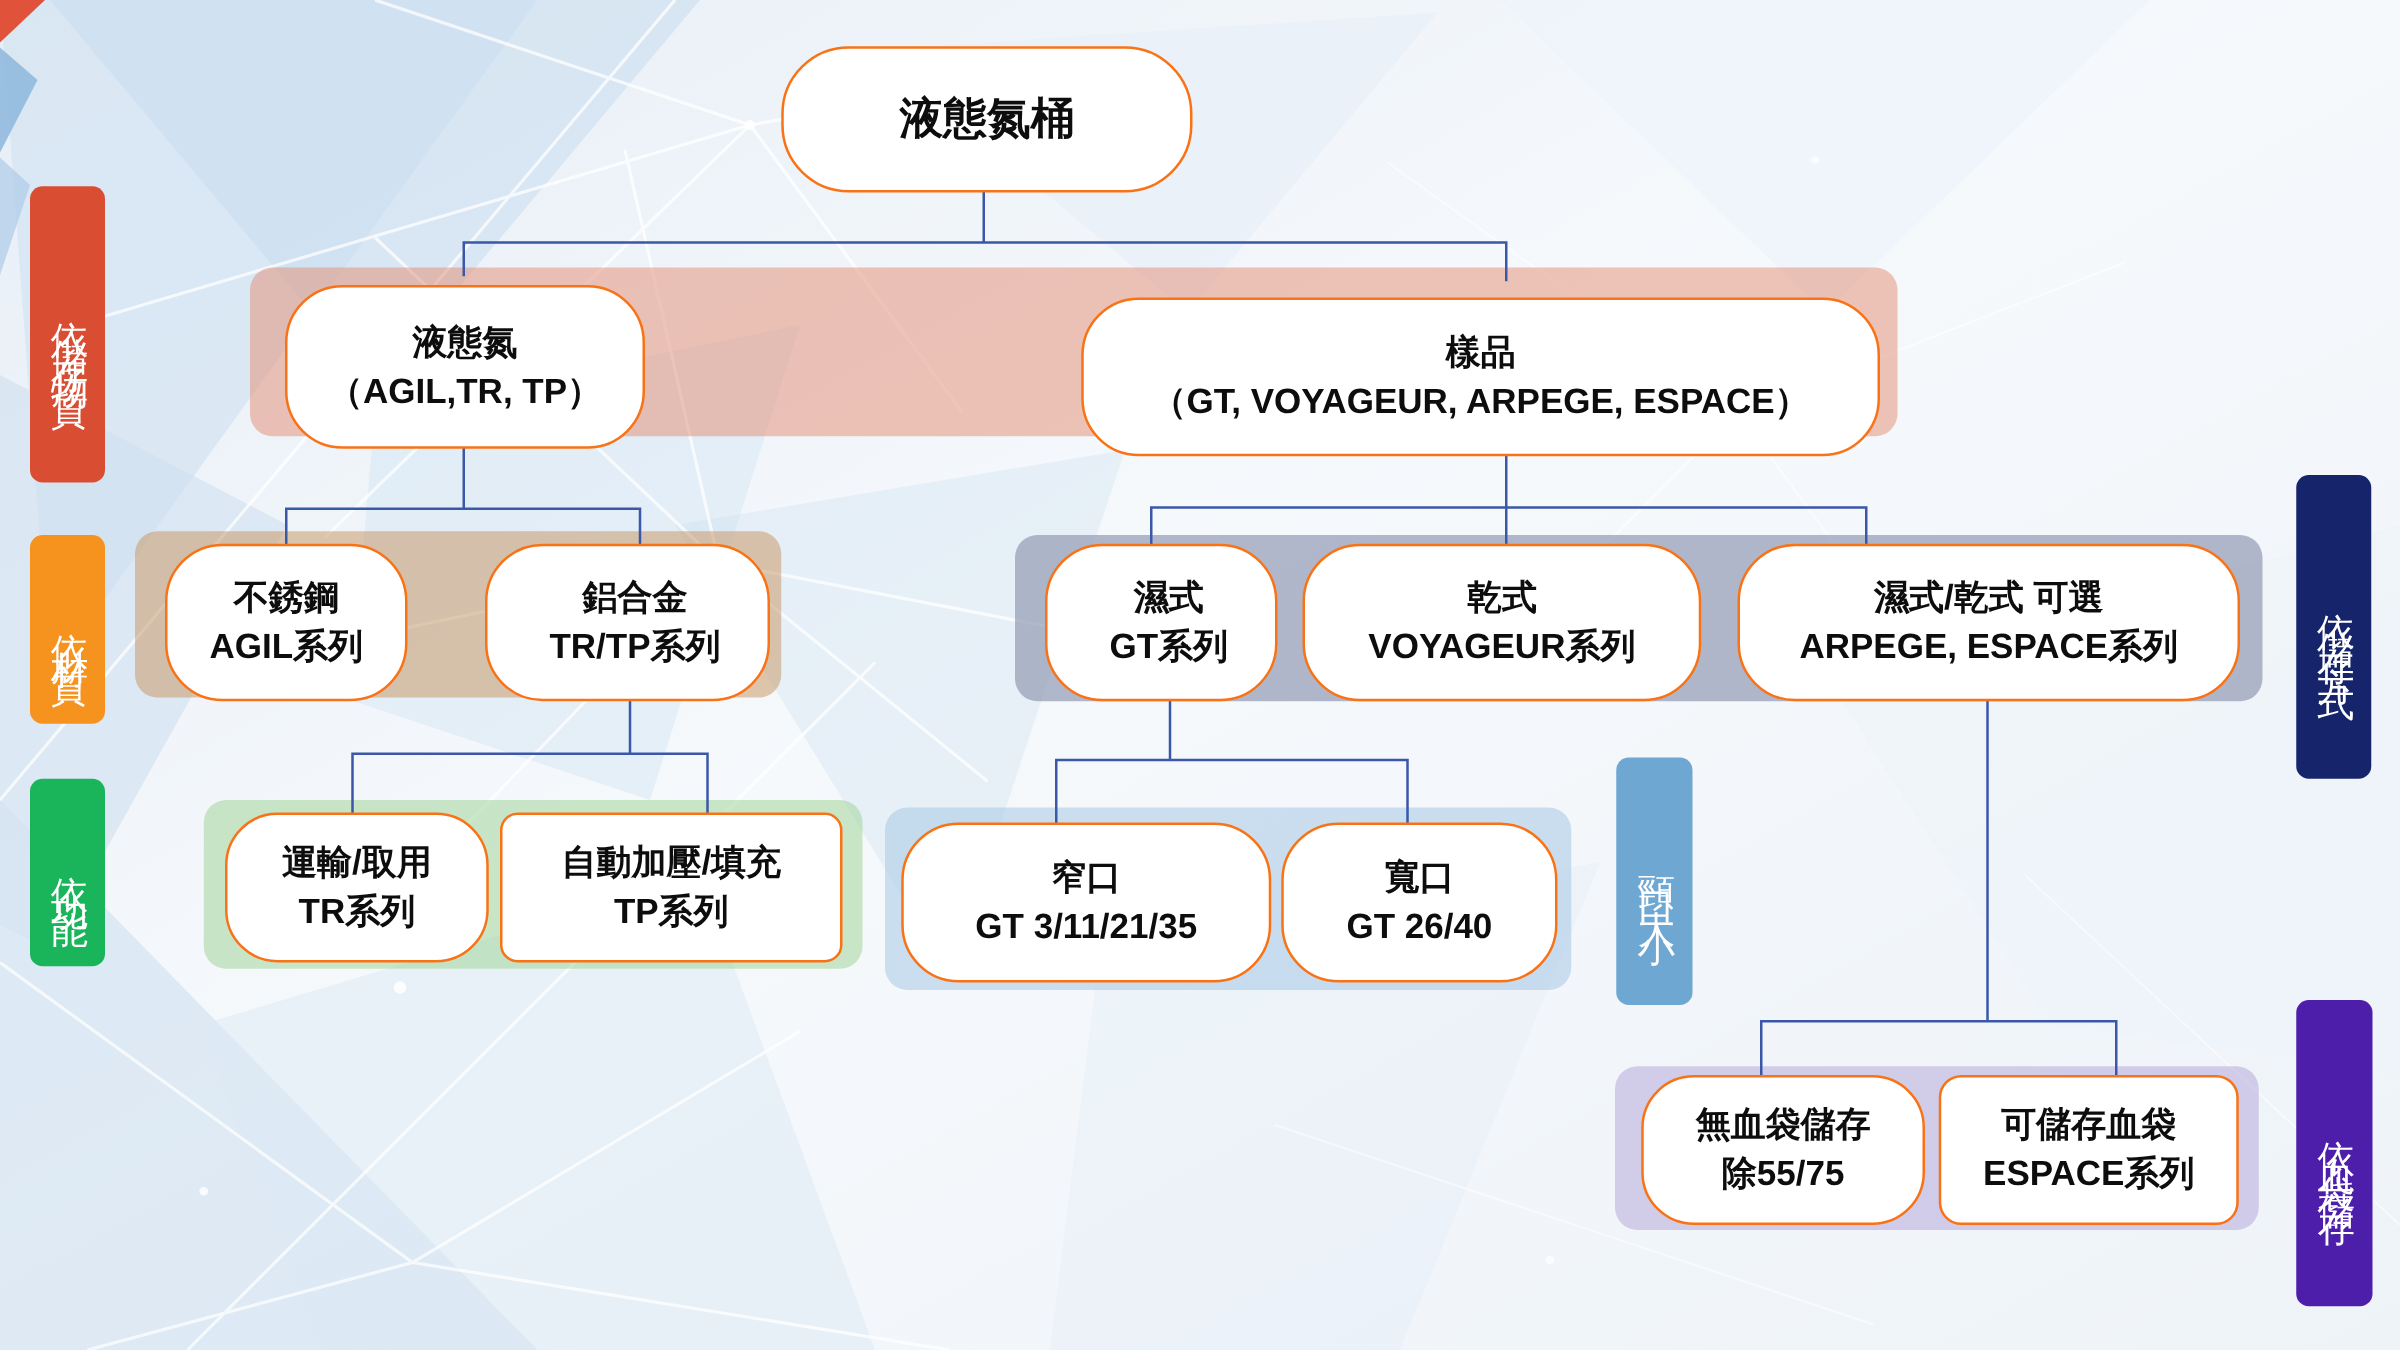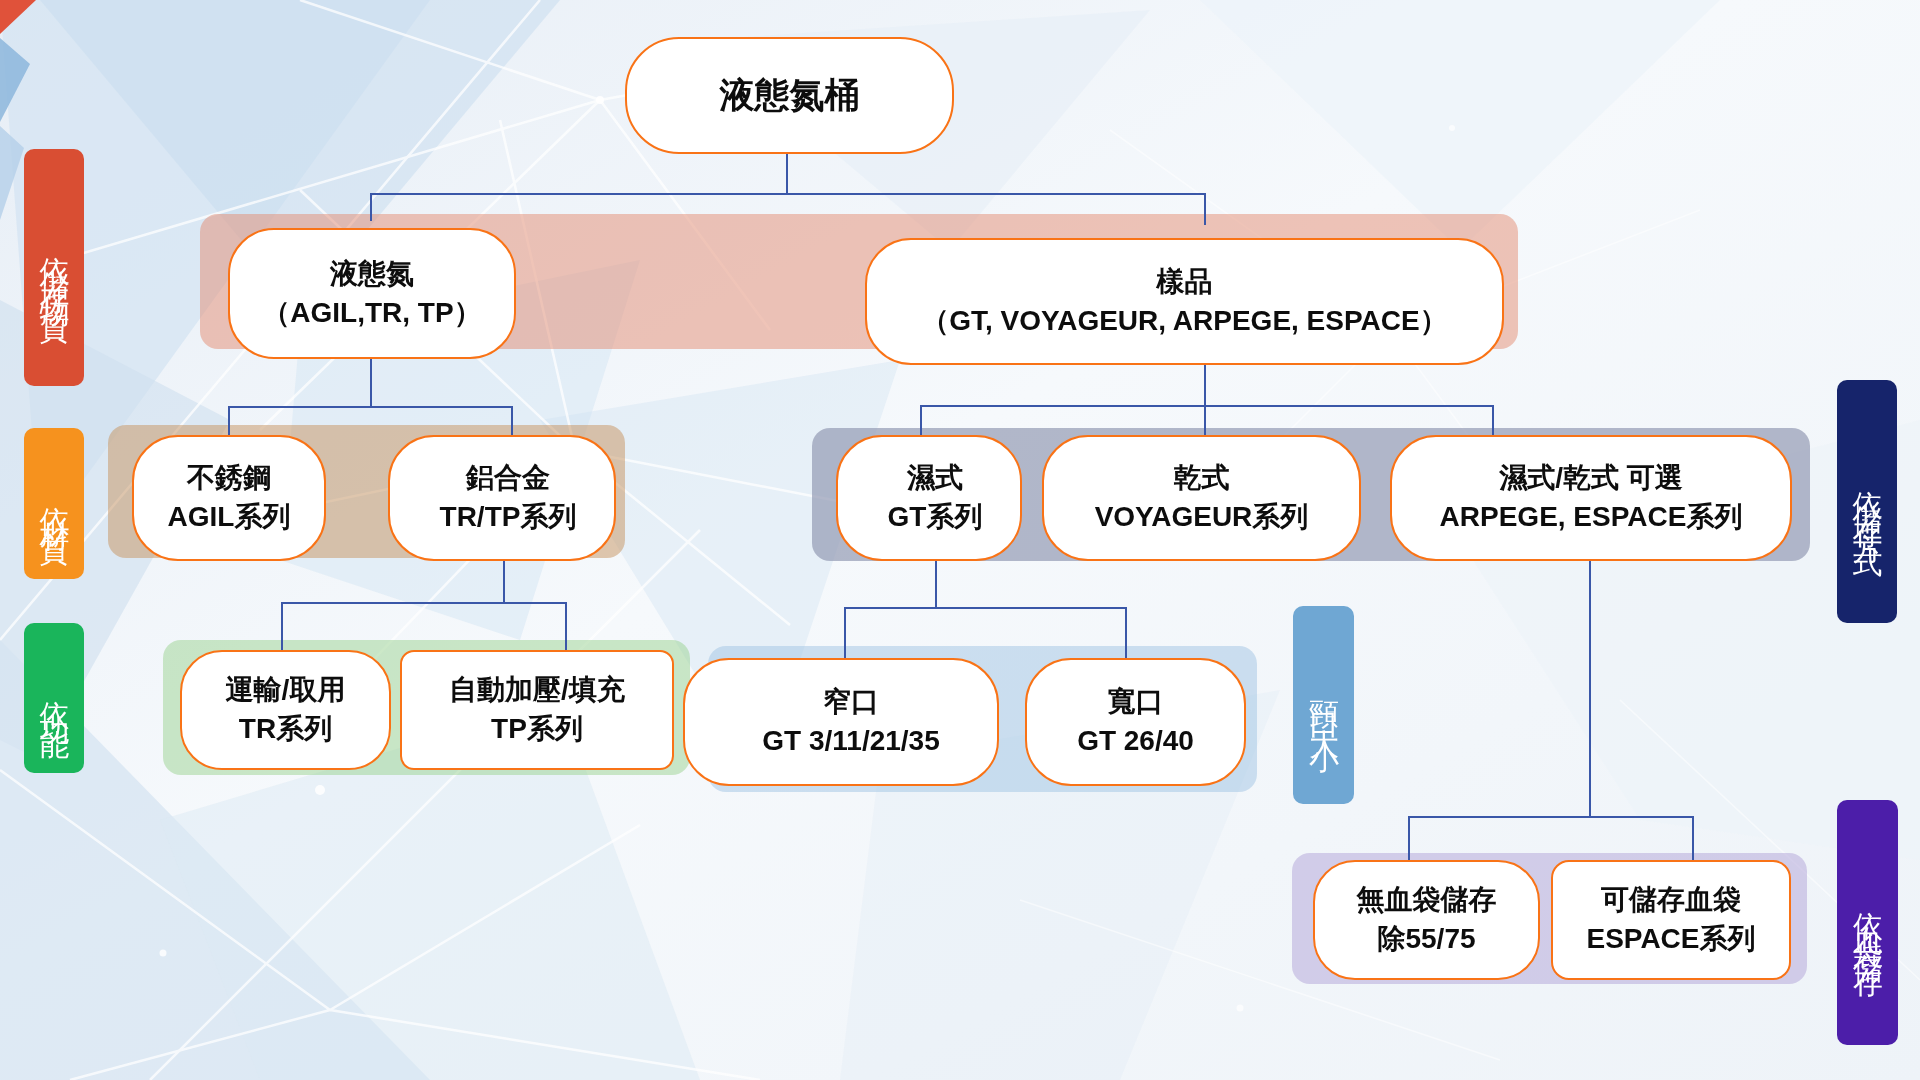--- a/index.html
+++ b/index.html
@@ -21,21 +21,21 @@
   #n-root{left:625px;top:37px;width:325px;height:113px;font-size:35px;border-radius:54px;}
   #n-ln{left:228px;top:228px;width:284px;height:127px;}
   #n-sample{left:865px;top:222px;width:635px;height:123px;margin-top:16px;}
   #n-ss{left:132px;top:435px;width:190px;height:122px;}
   #n-al{left:388px;top:435px;width:212px;height:122px;padding-left:12px;}
   #n-tr{left:180px;top:650px;width:207px;height:116px;border-radius:42px;}
   #n-tp{left:400px;top:650px;width:270px;height:116px;border-radius:14px;}
   #n-wet{left:836px;top:435px;width:170px;height:122px;padding-left:12px;}
   #n-dry{left:1042px;top:435px;width:315px;height:122px;}
   #n-wd{left:1390px;top:435px;width:398px;height:122px;}
-  #n-narrow{left:683px;top:658px;width:292px;height:124px;padding-left:20px;}
+  #n-narrow{left:721px;top:658px;width:292px;height:124px;}
   #n-wide{left:1025px;top:658px;width:217px;height:124px;}
   #n-nb{left:1313px;top:860px;width:223px;height:116px;border-radius:42px;}
   #n-bb{left:1551px;top:860px;width:236px;height:116px;border-radius:18px;}
   .vlabel{position:absolute;z-index:4;border-radius:10px;color:#ffffff;
           display:flex;align-items:center;justify-content:center;
           font-size:30px;font-weight:500;}
   .vlabel span{writing-mode:vertical-rl;text-orientation:upright;letter-spacing:14px;}
   #l-substance{left:24px;top:149px;width:60px;height:237px;}
   #l-material{left:24px;top:428px;width:60px;height:151px;}
   #l-function{left:24px;top:623px;width:60px;height:150px;}

